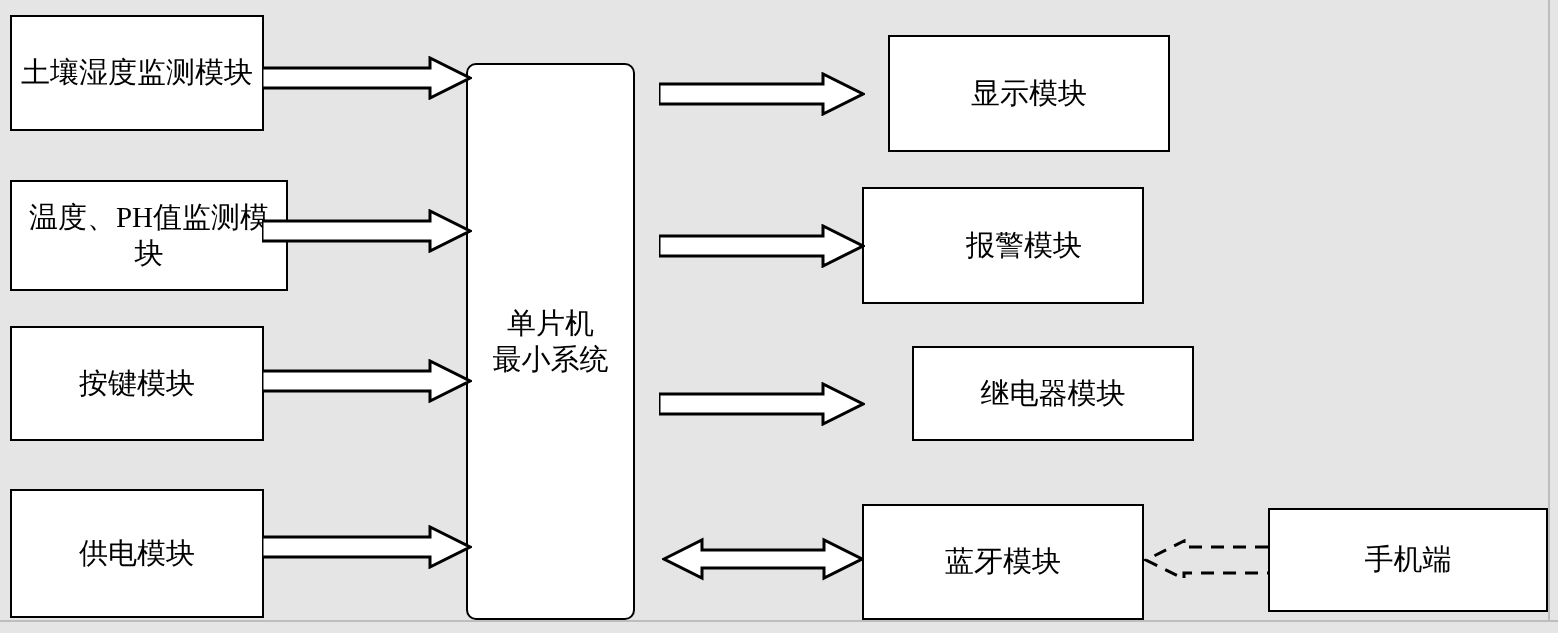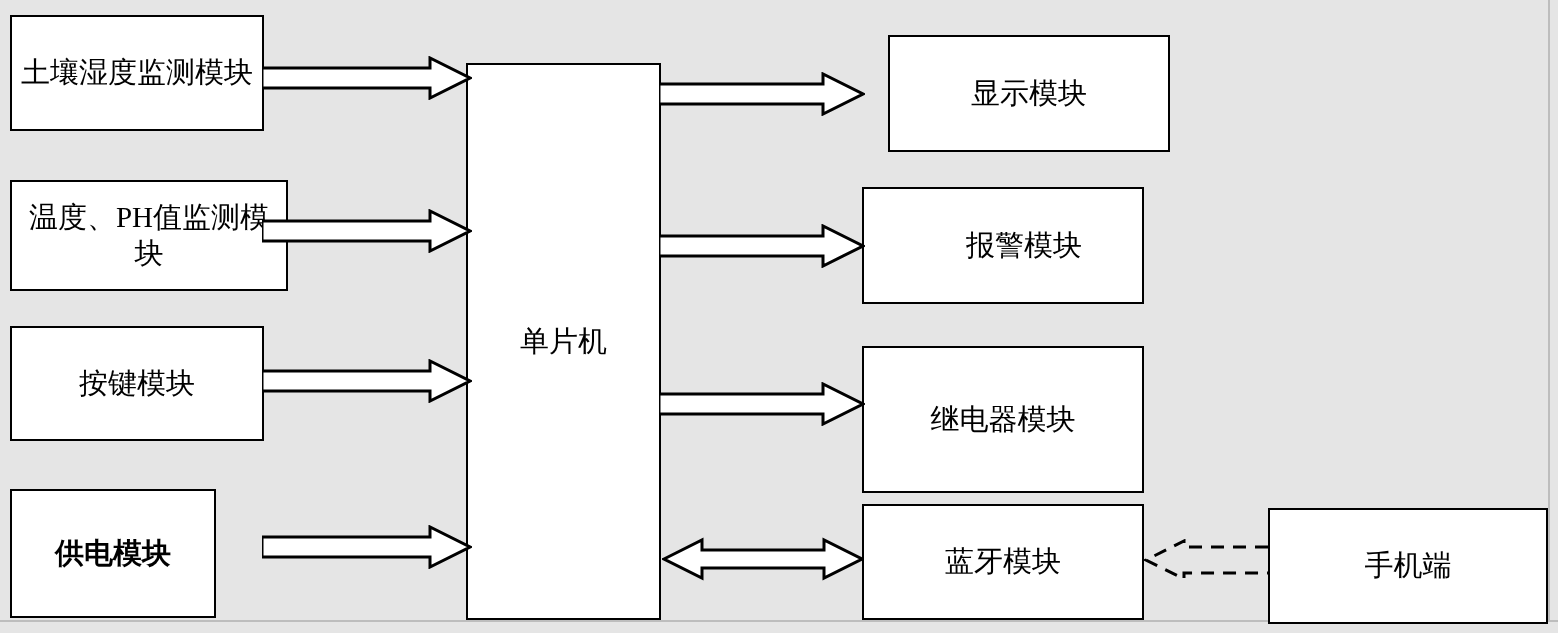--- a/index.html
+++ b/index.html
@@ -54,45 +54,46 @@
   </div>
 
   <div class="box" style="left:10px; top:180px; width:278px; height:111px;">
     <span>温度、PH值监测模块</span>
   </div>
 
   <div class="box" style="left:10px; top:326px; width:254px; height:115px;font-family:Liberation Serif, serif;">
     <span>按键模块</span>
   </div>
 
-  <div class="box" style="left:10px; top:489px; width:206px; height:129px;font-weight:bold;">
+  <div class="box" style="left:10px; top:489px; width:254px; height:129px;">
     <span>供电模块</span>
   </div>
 
-  <div class="box" style="left:466px; top:63px; width:195px; height:557px; flex-direction:column;">
+  <div class="box" style="left:466px; top:63px; width:169px; height:557px; flex-direction:column;border-radius:10px;">
     <span>单片机</span>
+    <span>最小系统</span>
   </div>
 
   <div class="box" style="left:888px; top:35px; width:282px; height:117px;">
     <span>显示模块</span>
   </div>
 
   <div class="box" style="left:862px; top:187px; width:282px; height:117px;padding-left:48px;">
     <span>报警模块</span>
   </div>
 
-  <div class="box" style="left:862px; top:346px; width:282px; height:147px;">
+  <div class="box" style="left:912px; top:346px; width:282px; height:95px;">
     <span>继电器模块</span>
   </div>
 
   <div class="box" style="left:862px; top:504px; width:282px; height:116px;">
     <span>蓝牙模块</span>
   </div>
 
-  <div class="box" style="left:1268px; top:508px; width:280px; height:116px;">
+  <div class="box" style="left:1268px; top:508px; width:280px; height:104px;">
     <span>手机端</span>
   </div>
 
   <div class="arrow" style="left:262px; top:56px; width:210px; height:44px;">
     <svg width="210" height="44" viewBox="0 0 210 44">
       <polygon points="0,12 168,12 168,2 208,22 168,42 168,32 0,32" fill="#ffffff" stroke="#000000" stroke-width="3" stroke-linejoin="miter"></polygon>
     </svg>
   </div>
 
   <div class="arrow" style="left:262px; top:209px; width:210px; height:44px;">

